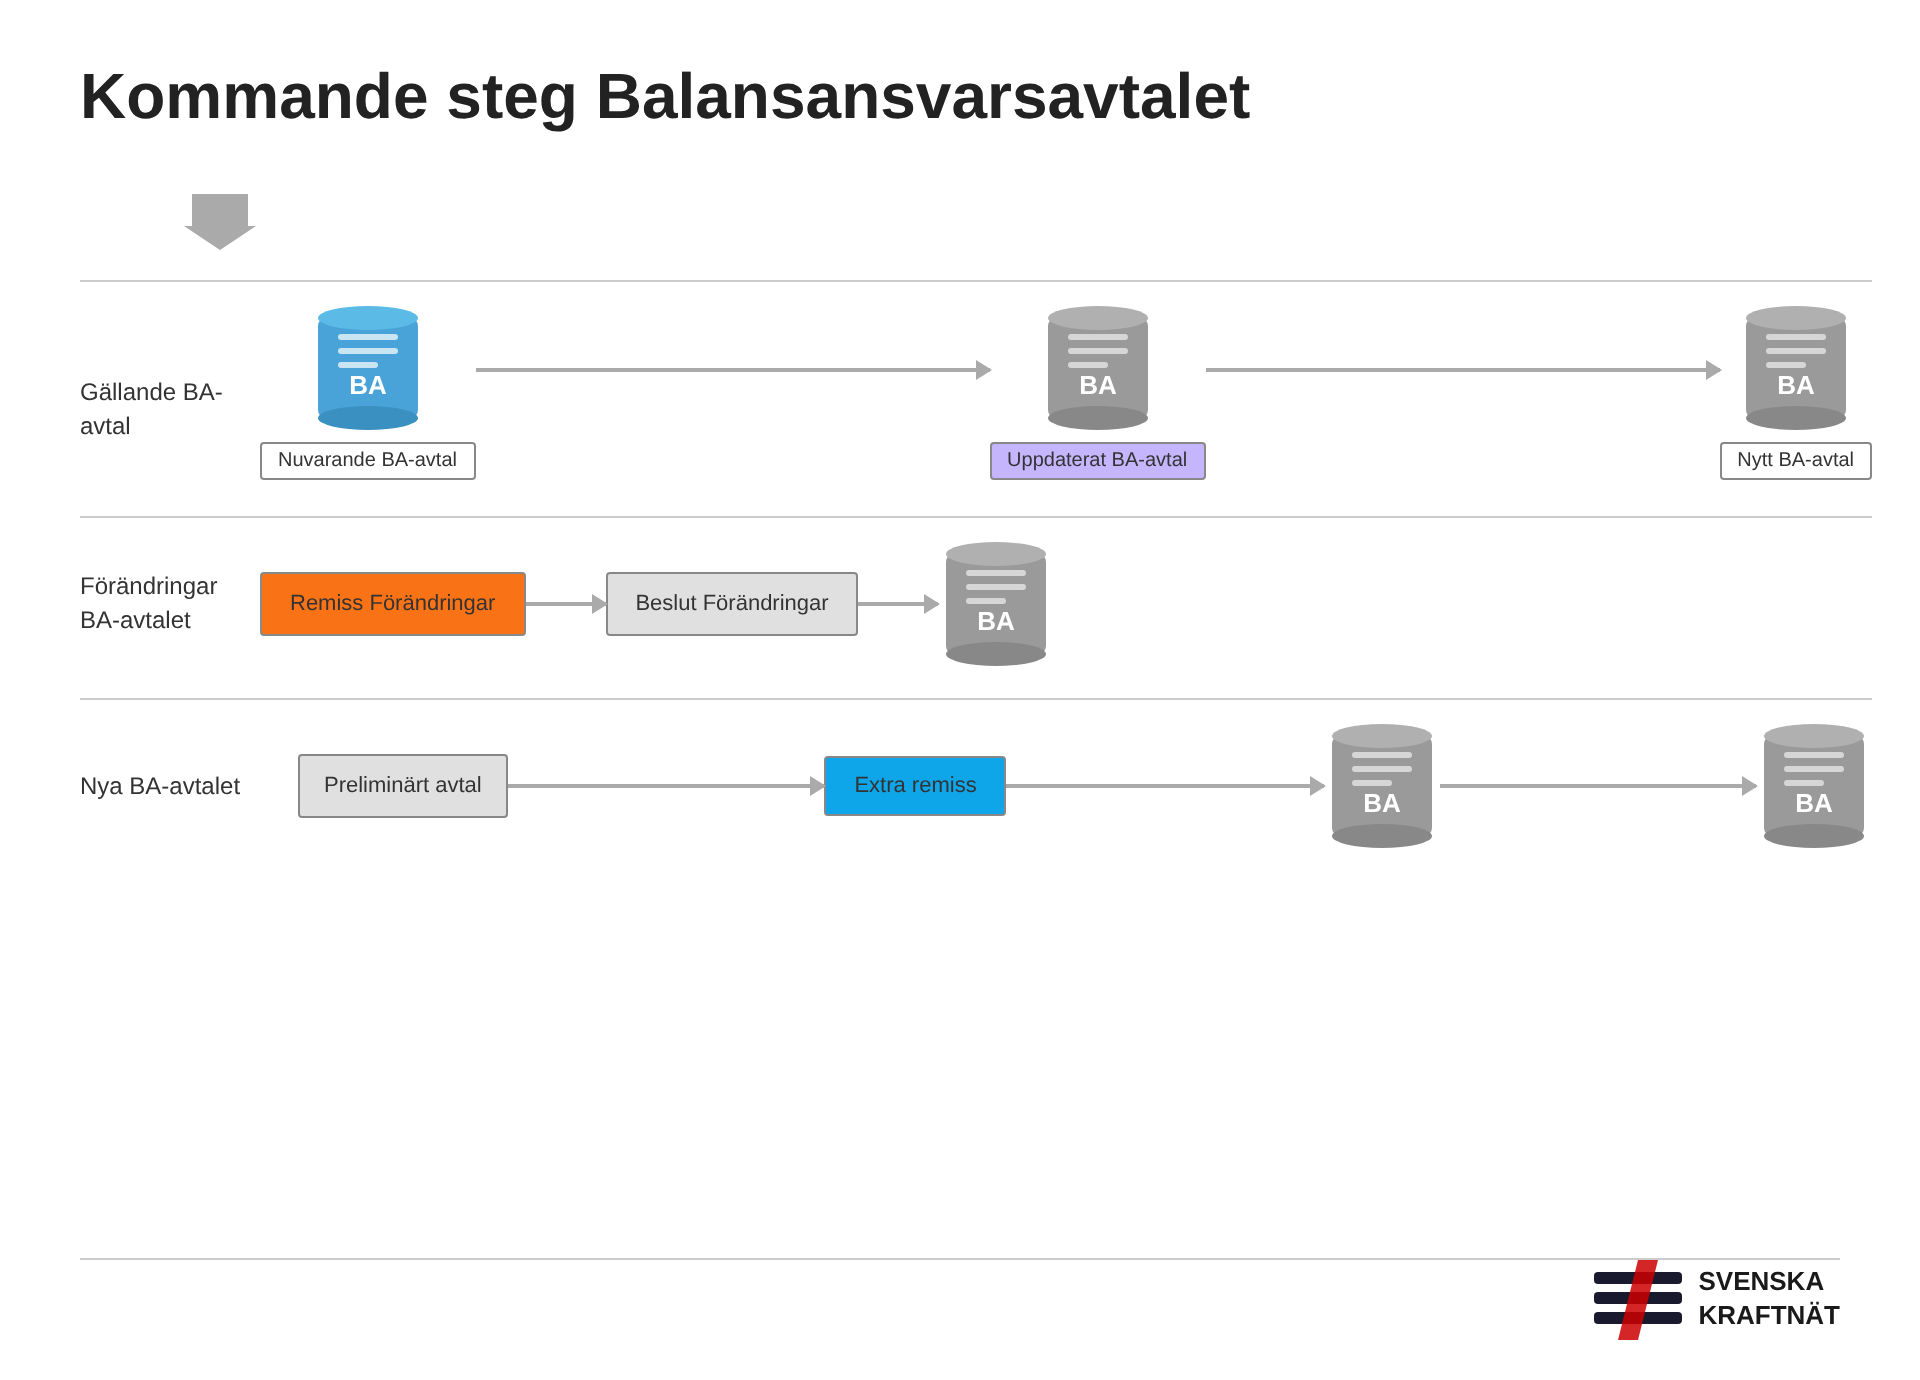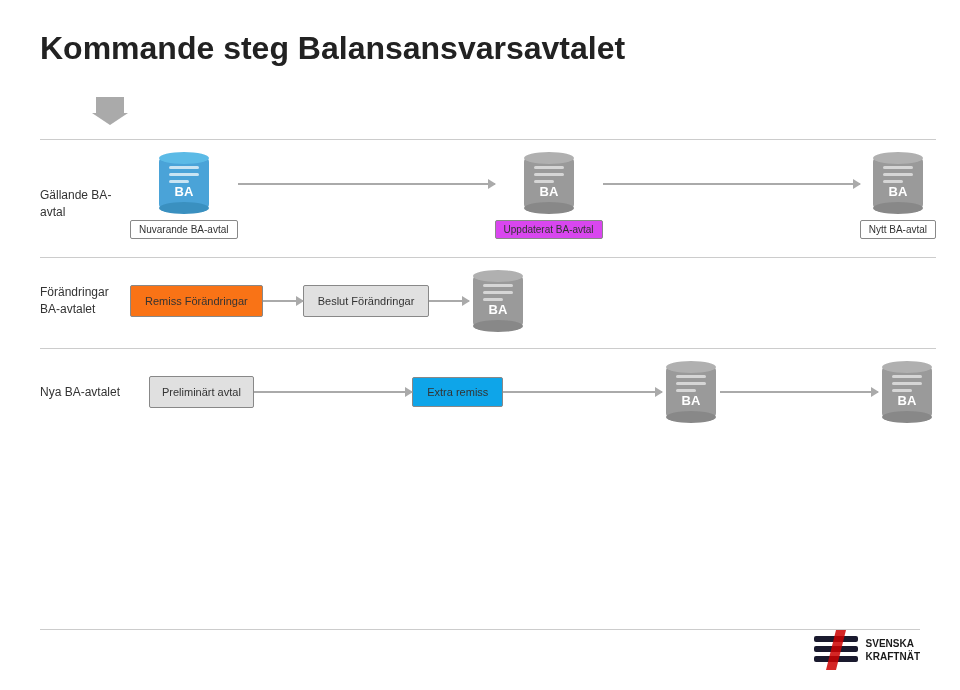--- a/index.html
+++ b/index.html
@@ -90,21 +90,21 @@
       <div style="display:flex; flex-direction:column; align-items:center; flex-shrink:0;">
         <svg width="58" height="66" viewBox="0 0 58 66">
           <rect x="4" y="8" width="50" height="50" rx="4" fill="#9a9a9a"></rect>
           <ellipse cx="29" cy="8" rx="25" ry="6" fill="#b0b0b0"></ellipse>
           <ellipse cx="29" cy="58" rx="25" ry="6" fill="#888"></ellipse>
           <rect x="14" y="16" width="30" height="3" rx="1.5" fill="white" opacity="0.6"></rect>
           <rect x="14" y="23" width="30" height="3" rx="1.5" fill="white" opacity="0.6"></rect>
           <rect x="14" y="30" width="20" height="3" rx="1.5" fill="white" opacity="0.6"></rect>
           <text x="29" y="46" text-anchor="middle" font-size="13" font-weight="bold" fill="white" font-family="Arial">BA</text>
         </svg>
-        <div style="border:1.5px solid #888; border-radius:2px; padding:3px 8px; font-size:10px; color:#333; margin-top:4px; background:#d946ef; white-space:nowrap;">Uppdaterat BA-avtal</div>
+        <div style="border:1.5px solid #888; border-radius:2px; padding:3px 8px; font-size:10px; color:#333; margin-top:4px; background:#c4b5fd; white-space:nowrap;">Uppdaterat BA-avtal</div>
       </div>
 
       <div style="flex:1; height:2px; background:#aaa; position:relative; min-width:20px; align-self:center; margin-bottom:22px;">
         <div style="position:absolute; right:-1px; top:50%; transform:translateY(-50%); width:0; height:0; border-top:5px solid transparent; border-bottom:5px solid transparent; border-left:8px solid #aaa;"></div>
       </div>
 
       <div style="display:flex; flex-direction:column; align-items:center; flex-shrink:0;">
         <svg width="58" height="66" viewBox="0 0 58 66">
           <rect x="4" y="8" width="50" height="50" rx="4" fill="#9a9a9a"></rect>
           <ellipse cx="29" cy="8" rx="25" ry="6" fill="#b0b0b0"></ellipse>
@@ -202,19 +202,19 @@
 
   <div style="position:absolute; bottom:15px; right:40px; display:flex; align-items:center; gap:8px;">
     <svg width="44" height="40" viewBox="0 0 44 40">
 
       <rect x="0" y="6" width="44" height="6" rx="2" fill="#1a1a2e"></rect>
       <rect x="0" y="16" width="44" height="6" rx="2" fill="#1a1a2e"></rect>
       <rect x="0" y="26" width="44" height="6" rx="2" fill="#1a1a2e"></rect>
 
       <polygon points="22,0 32,0 22,40 12,40" fill="#c00" opacity="0.85"></polygon>
     </svg>
-    <div style="font-size:10px; font-weight:bold; color:#1a1a1a; line-height:1.3; text-align:left;">
+    <div style="font-size:13px; font-weight:bold; color:#1a1a1a; line-height:1.3; text-align:left;">
       <div>SVENSKA</div>
       <div>KRAFTNÄT</div>
     </div>
   </div>
 
 </div>
 
 </body></html>

